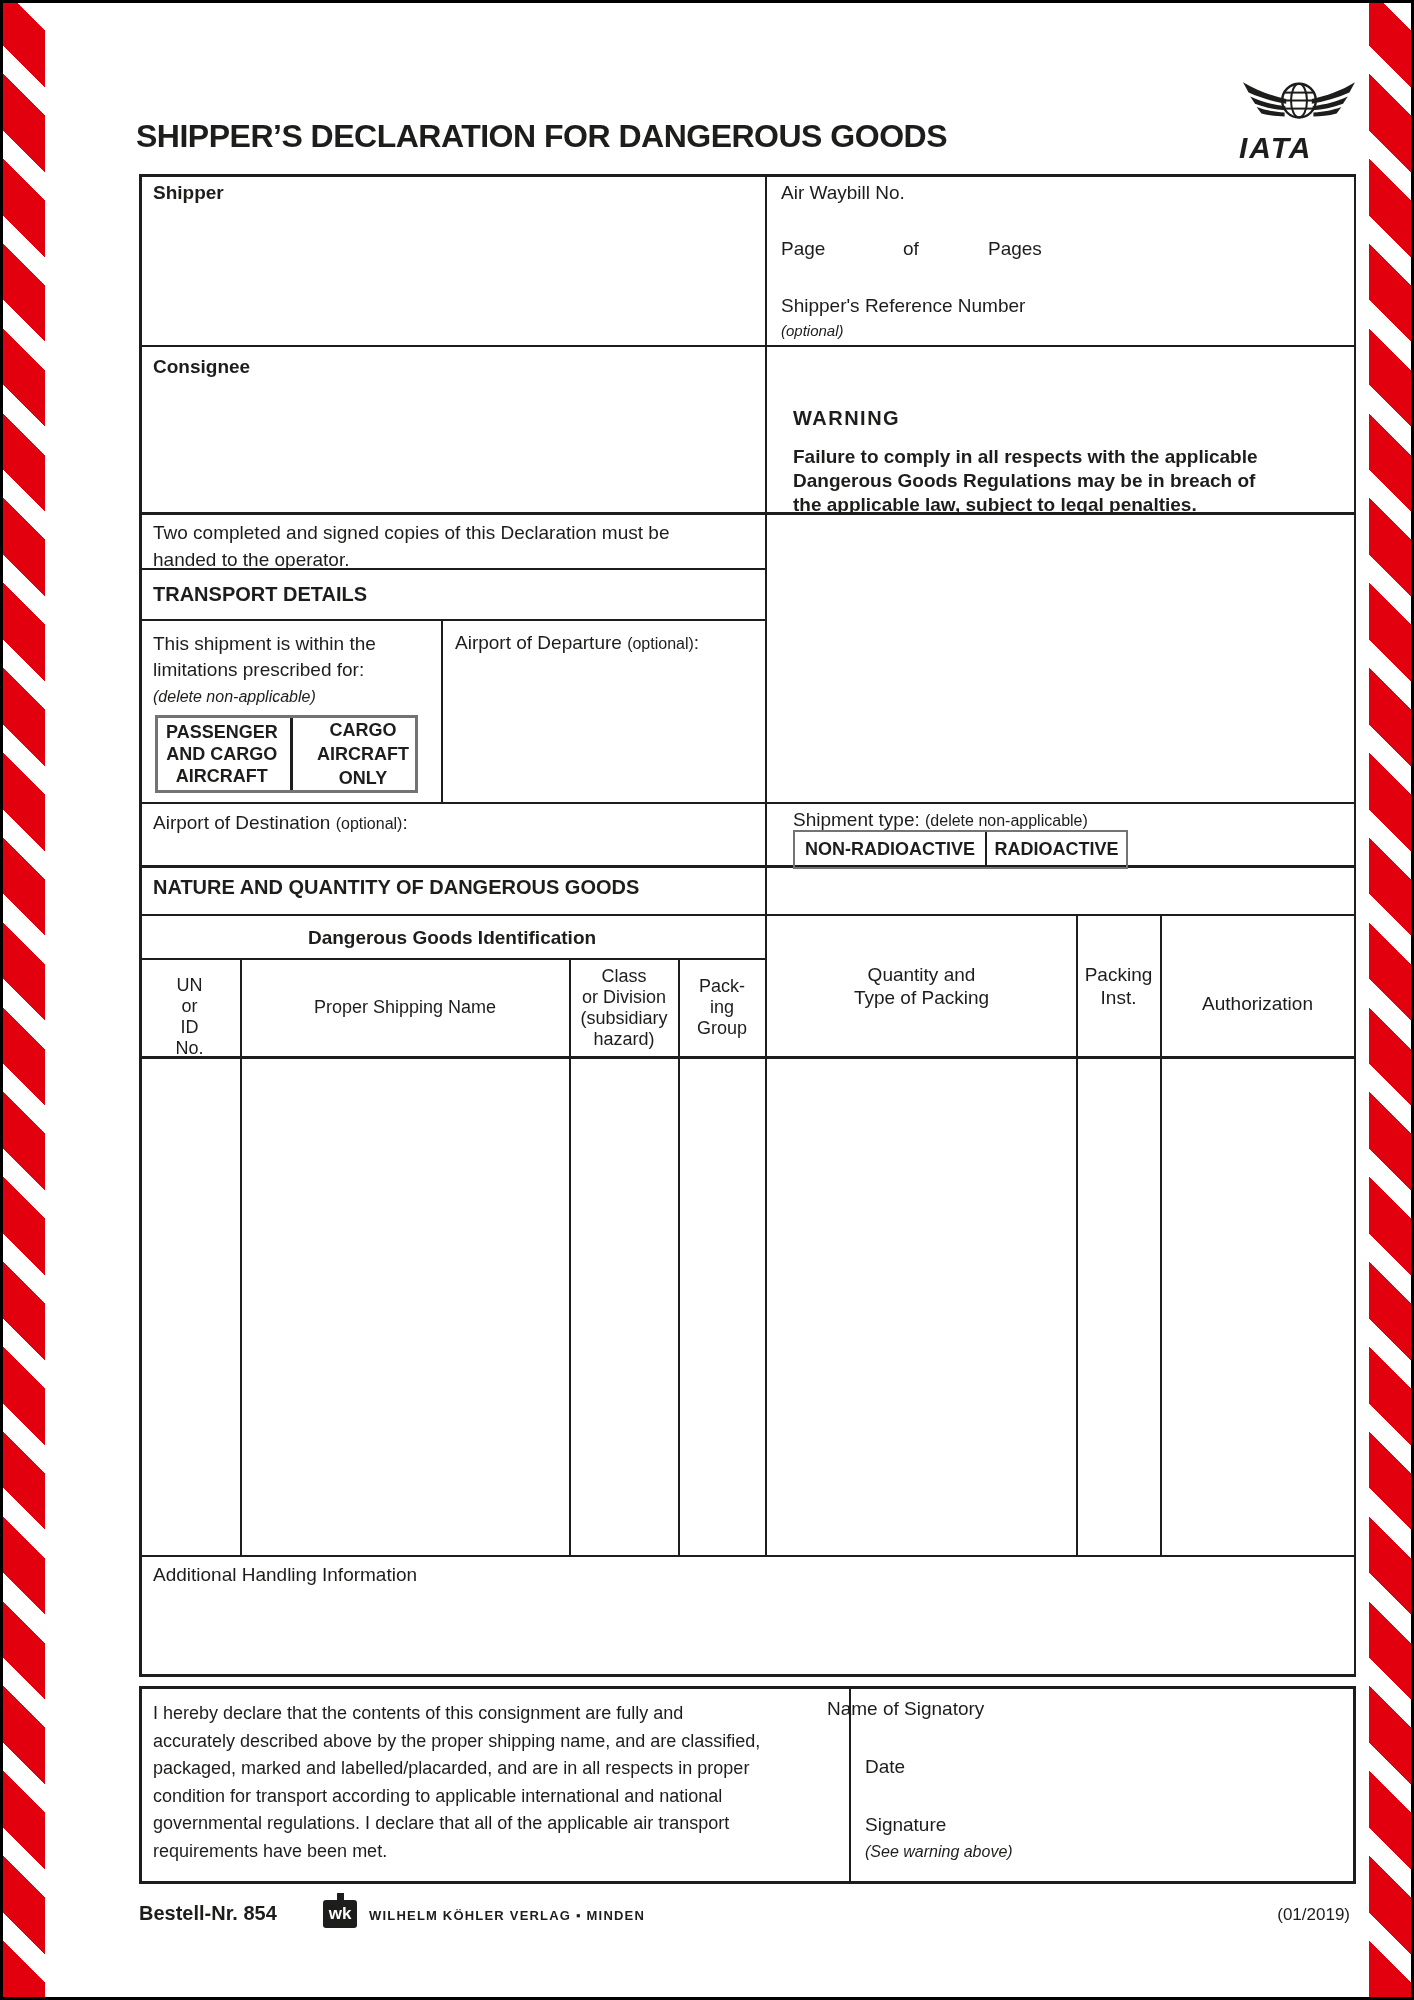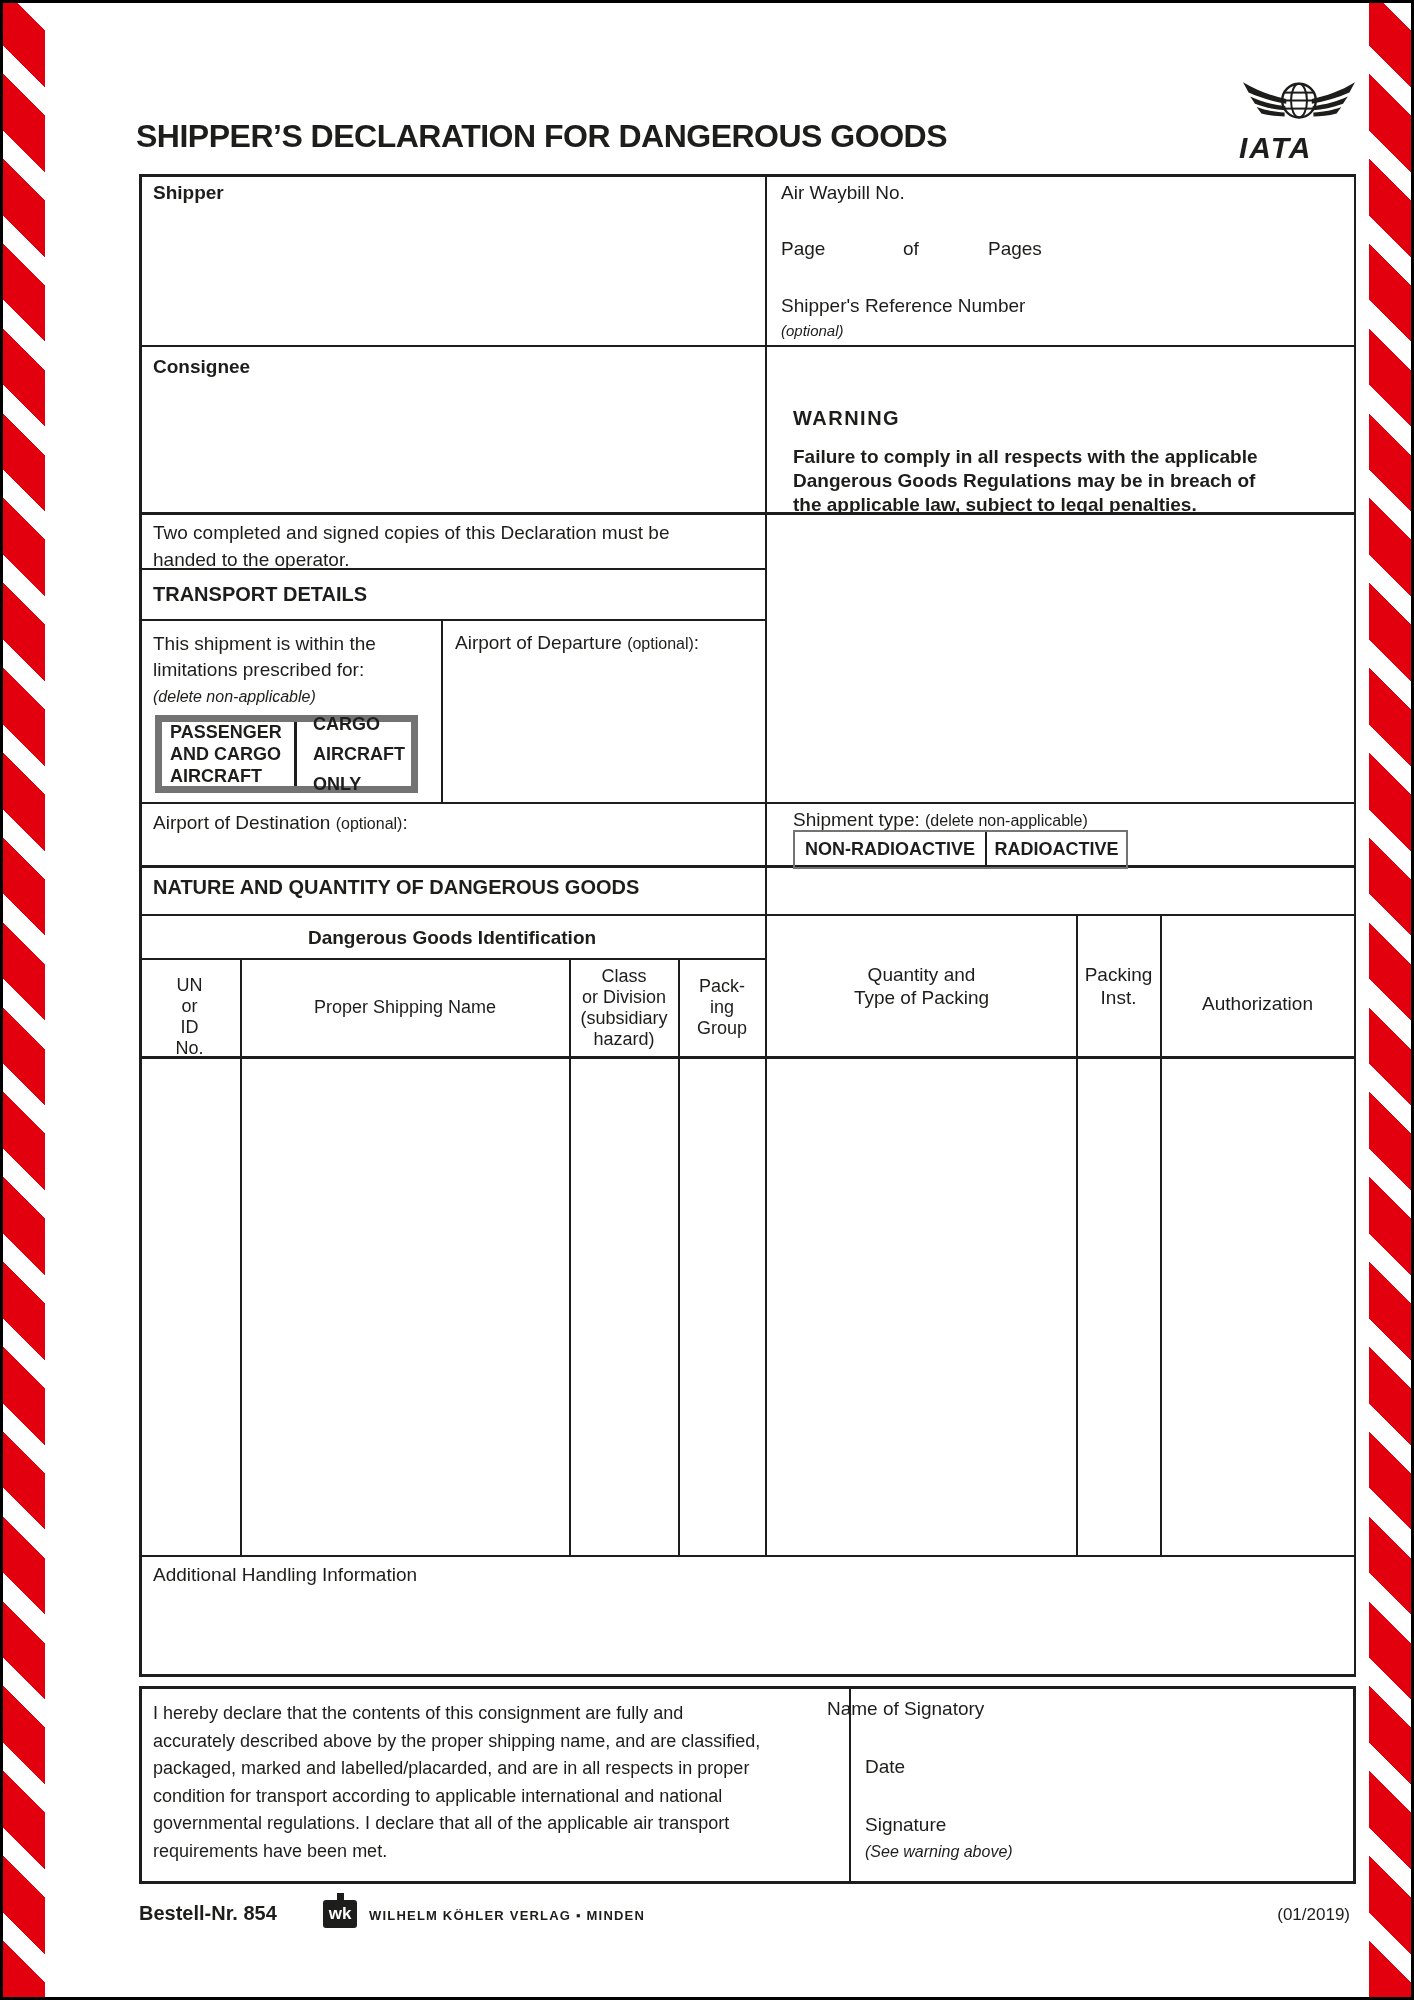--- a/index.html
+++ b/index.html
@@ -27,21 +27,21 @@
   .pre{white-space:pre-line;}
   .small-it{font-size:15px;font-style:italic;}
   .title{
     position:absolute;left:133px;top:115px;
     font-size:32px;font-weight:bold;letter-spacing:-0.5px;
   }
   .cell-center{
     position:absolute;display:flex;align-items:center;justify-content:center;
     text-align:center;font-size:18px;line-height:21px;white-space:pre-line;
   }
-  .optbox{position:absolute;border:7px solid #737373;display:flex;box-sizing:border-box;}
+  .optbox{position:absolute;border:3px solid #737373;display:flex;box-sizing:border-box;text-align:center;}
   .optbox .opt{display:flex;align-items:center;font-weight:bold;box-sizing:border-box;}
   .iata-wrap{position:absolute;left:1236px;top:72px;width:120px;}
   .iata-text{font-size:30px;font-weight:bold;font-style:italic;letter-spacing:2px;margin-top:-4px;}
   .wk-mark{
     position:absolute;left:320px;top:1897px;width:34px;height:28px;background:#1d1d1b;
     color:#fff;font-weight:bold;font-size:17px;display:flex;align-items:center;justify-content:center;
     border-radius:3px;
   }
   .wk-mark:after{content:"";position:absolute;top:-7px;left:14px;width:7px;height:8px;background:#1d1d1b;}
   .publisher{position:absolute;left:366px;top:1905px;font-size:13px;font-weight:bold;letter-spacing:1.2px;}
@@ -124,21 +124,21 @@
   <div class="lbl bold" style="left:150px;top:580px;font-size:20px">TRANSPORT DETAILS</div>
 
   <div class="lbl pre" style="left:150px;top:628px;line-height:26px">This shipment is within the
 limitations prescribed for:</div>
   <div class="lbl" style="left:150px;top:682px;font-size:16px;font-style:italic">(delete non-applicable)</div>
 
   <div class="optbox" style="left:152px;top:712px;width:263px;height:78px">
     <div class="opt pre" style="width:135px;border-right:3px solid #1d1d1b;padding-left:8px;font-size:18px;line-height:22px">PASSENGER
 AND CARGO
 AIRCRAFT</div>
-    <div class="opt pre" style="flex:1;padding-left:16px;font-size:18px;line-height:30px">CARGO
+    <div class="opt pre" style="flex:1;padding-left:24px;font-size:18px;line-height:24px">CARGO
 AIRCRAFT
 ONLY</div>
   </div>
 
   <div class="lbl" style="left:452px;top:628px">
     <span>Airport of Departure</span>
     <span class="it" style="font-size:16px">(optional)</span><span>:</span>
   </div>
   <div class="fill" style="left:440px;top:655px;width:320px;height:140px"></div>
 

